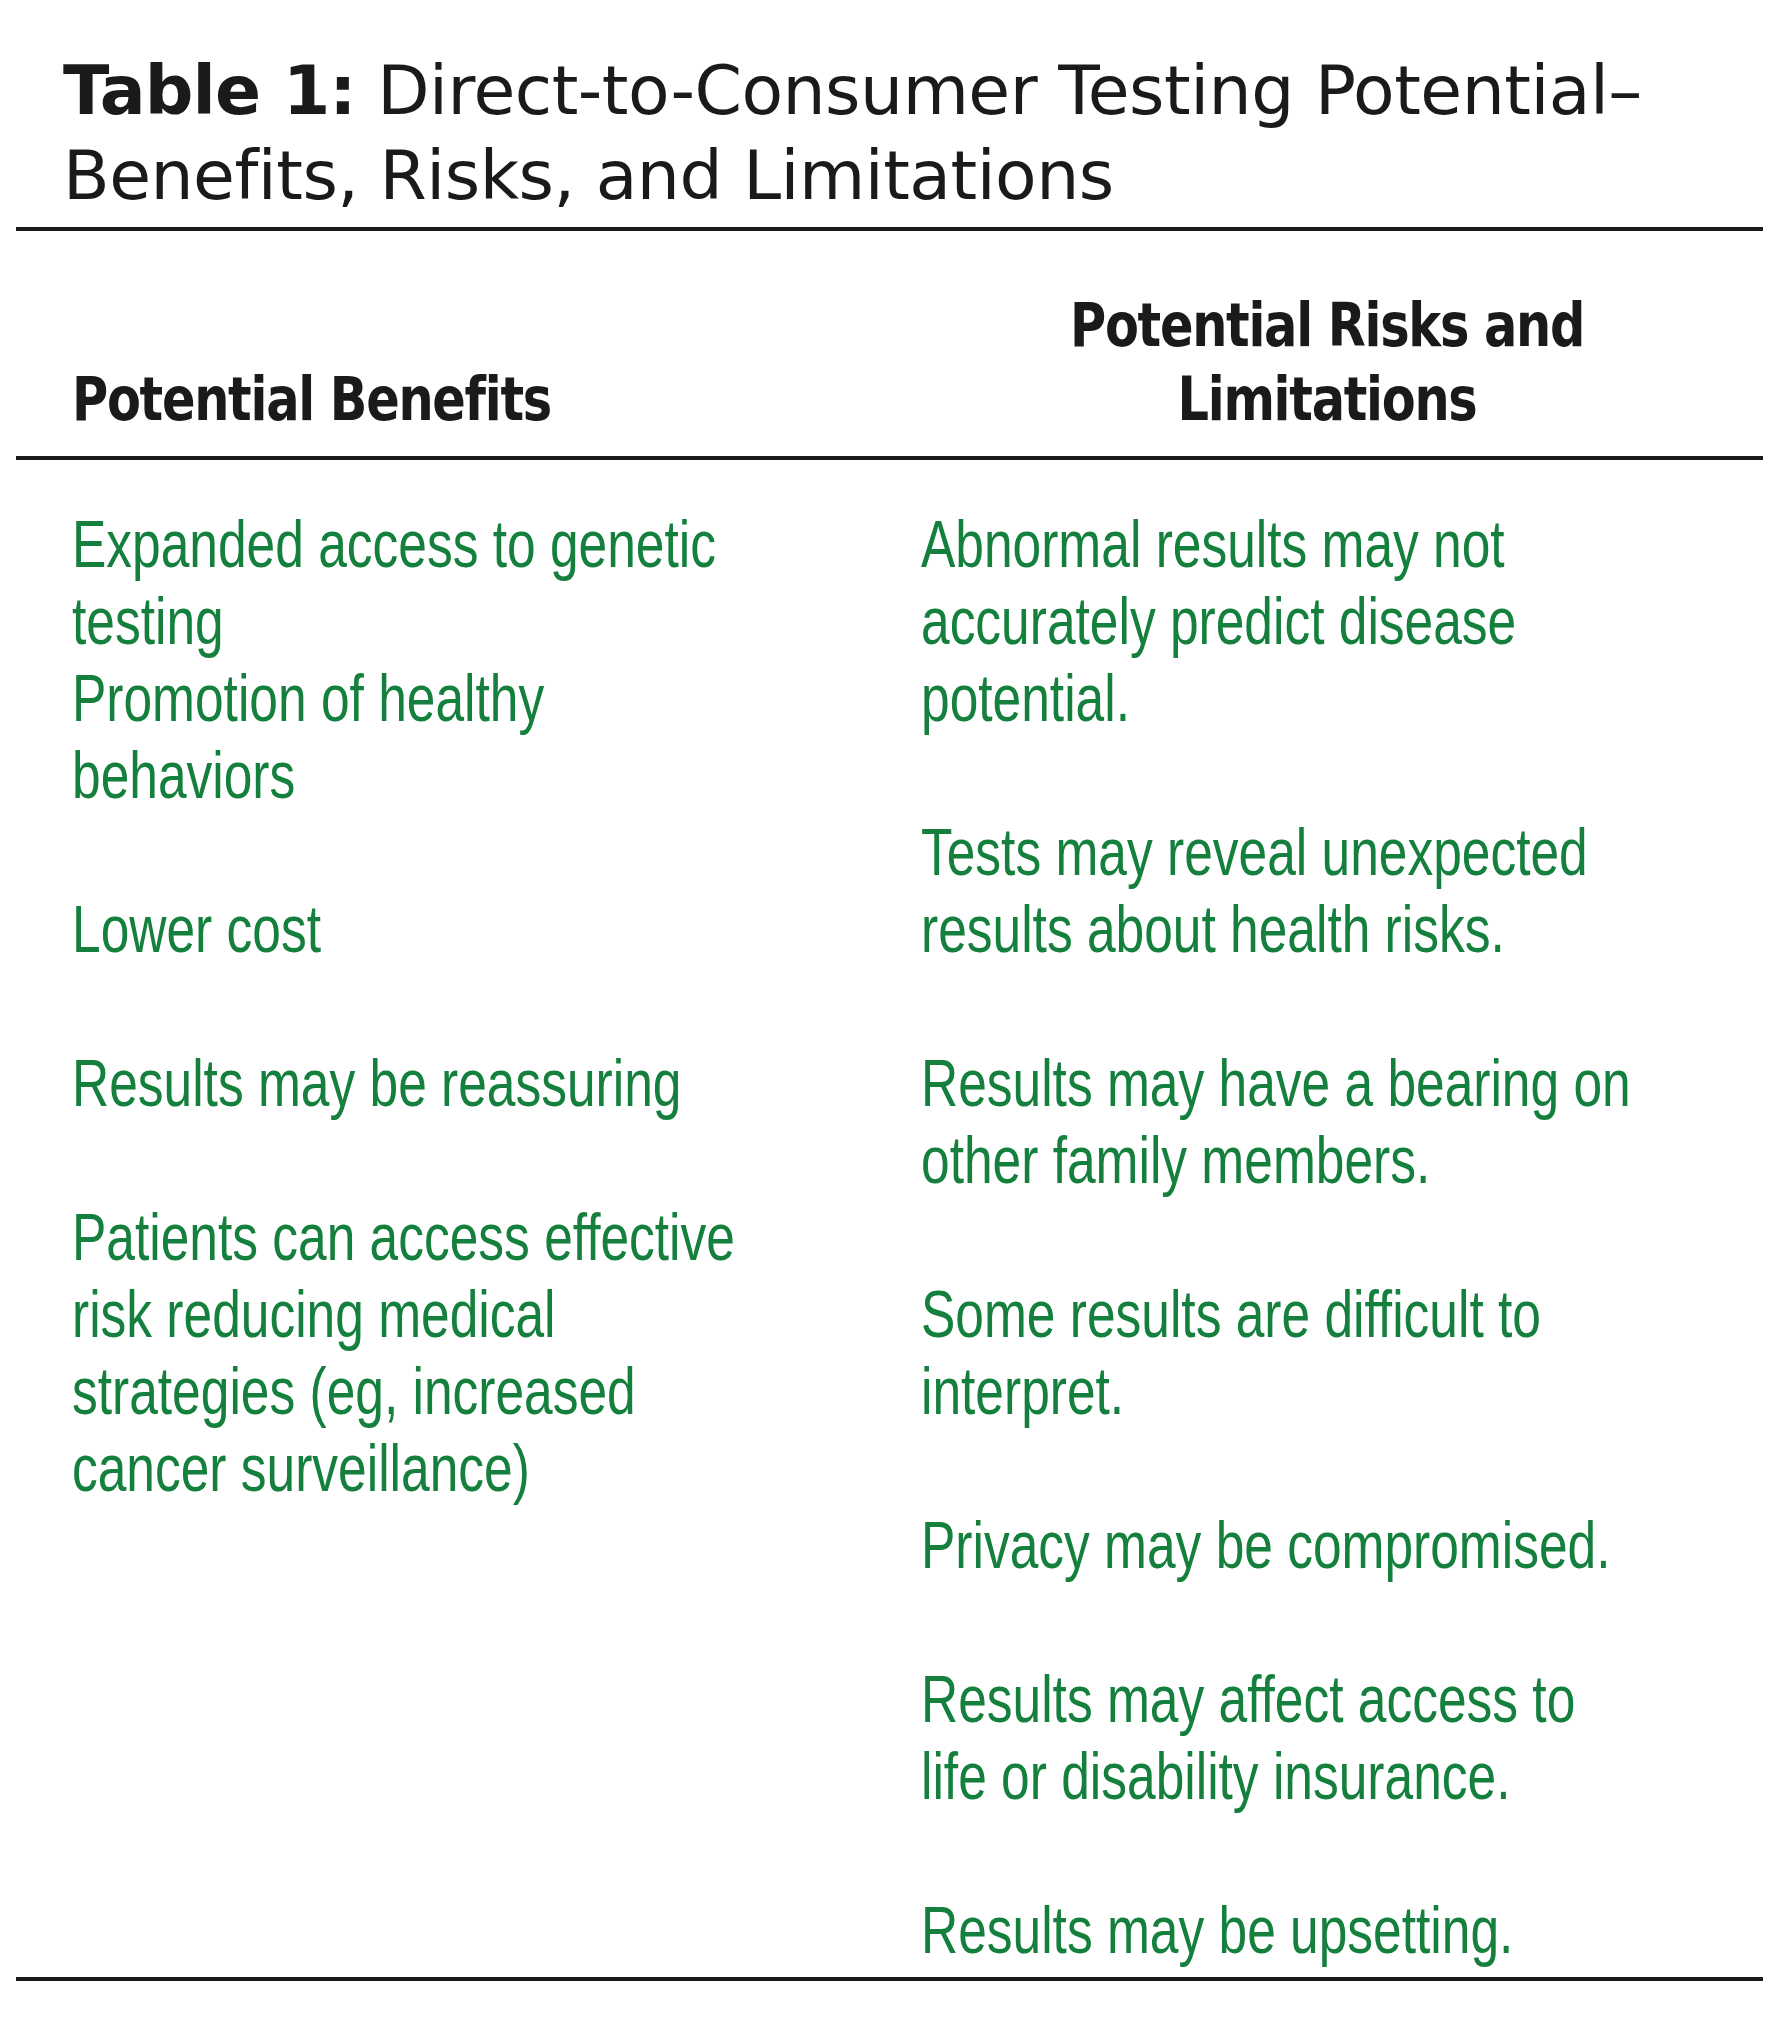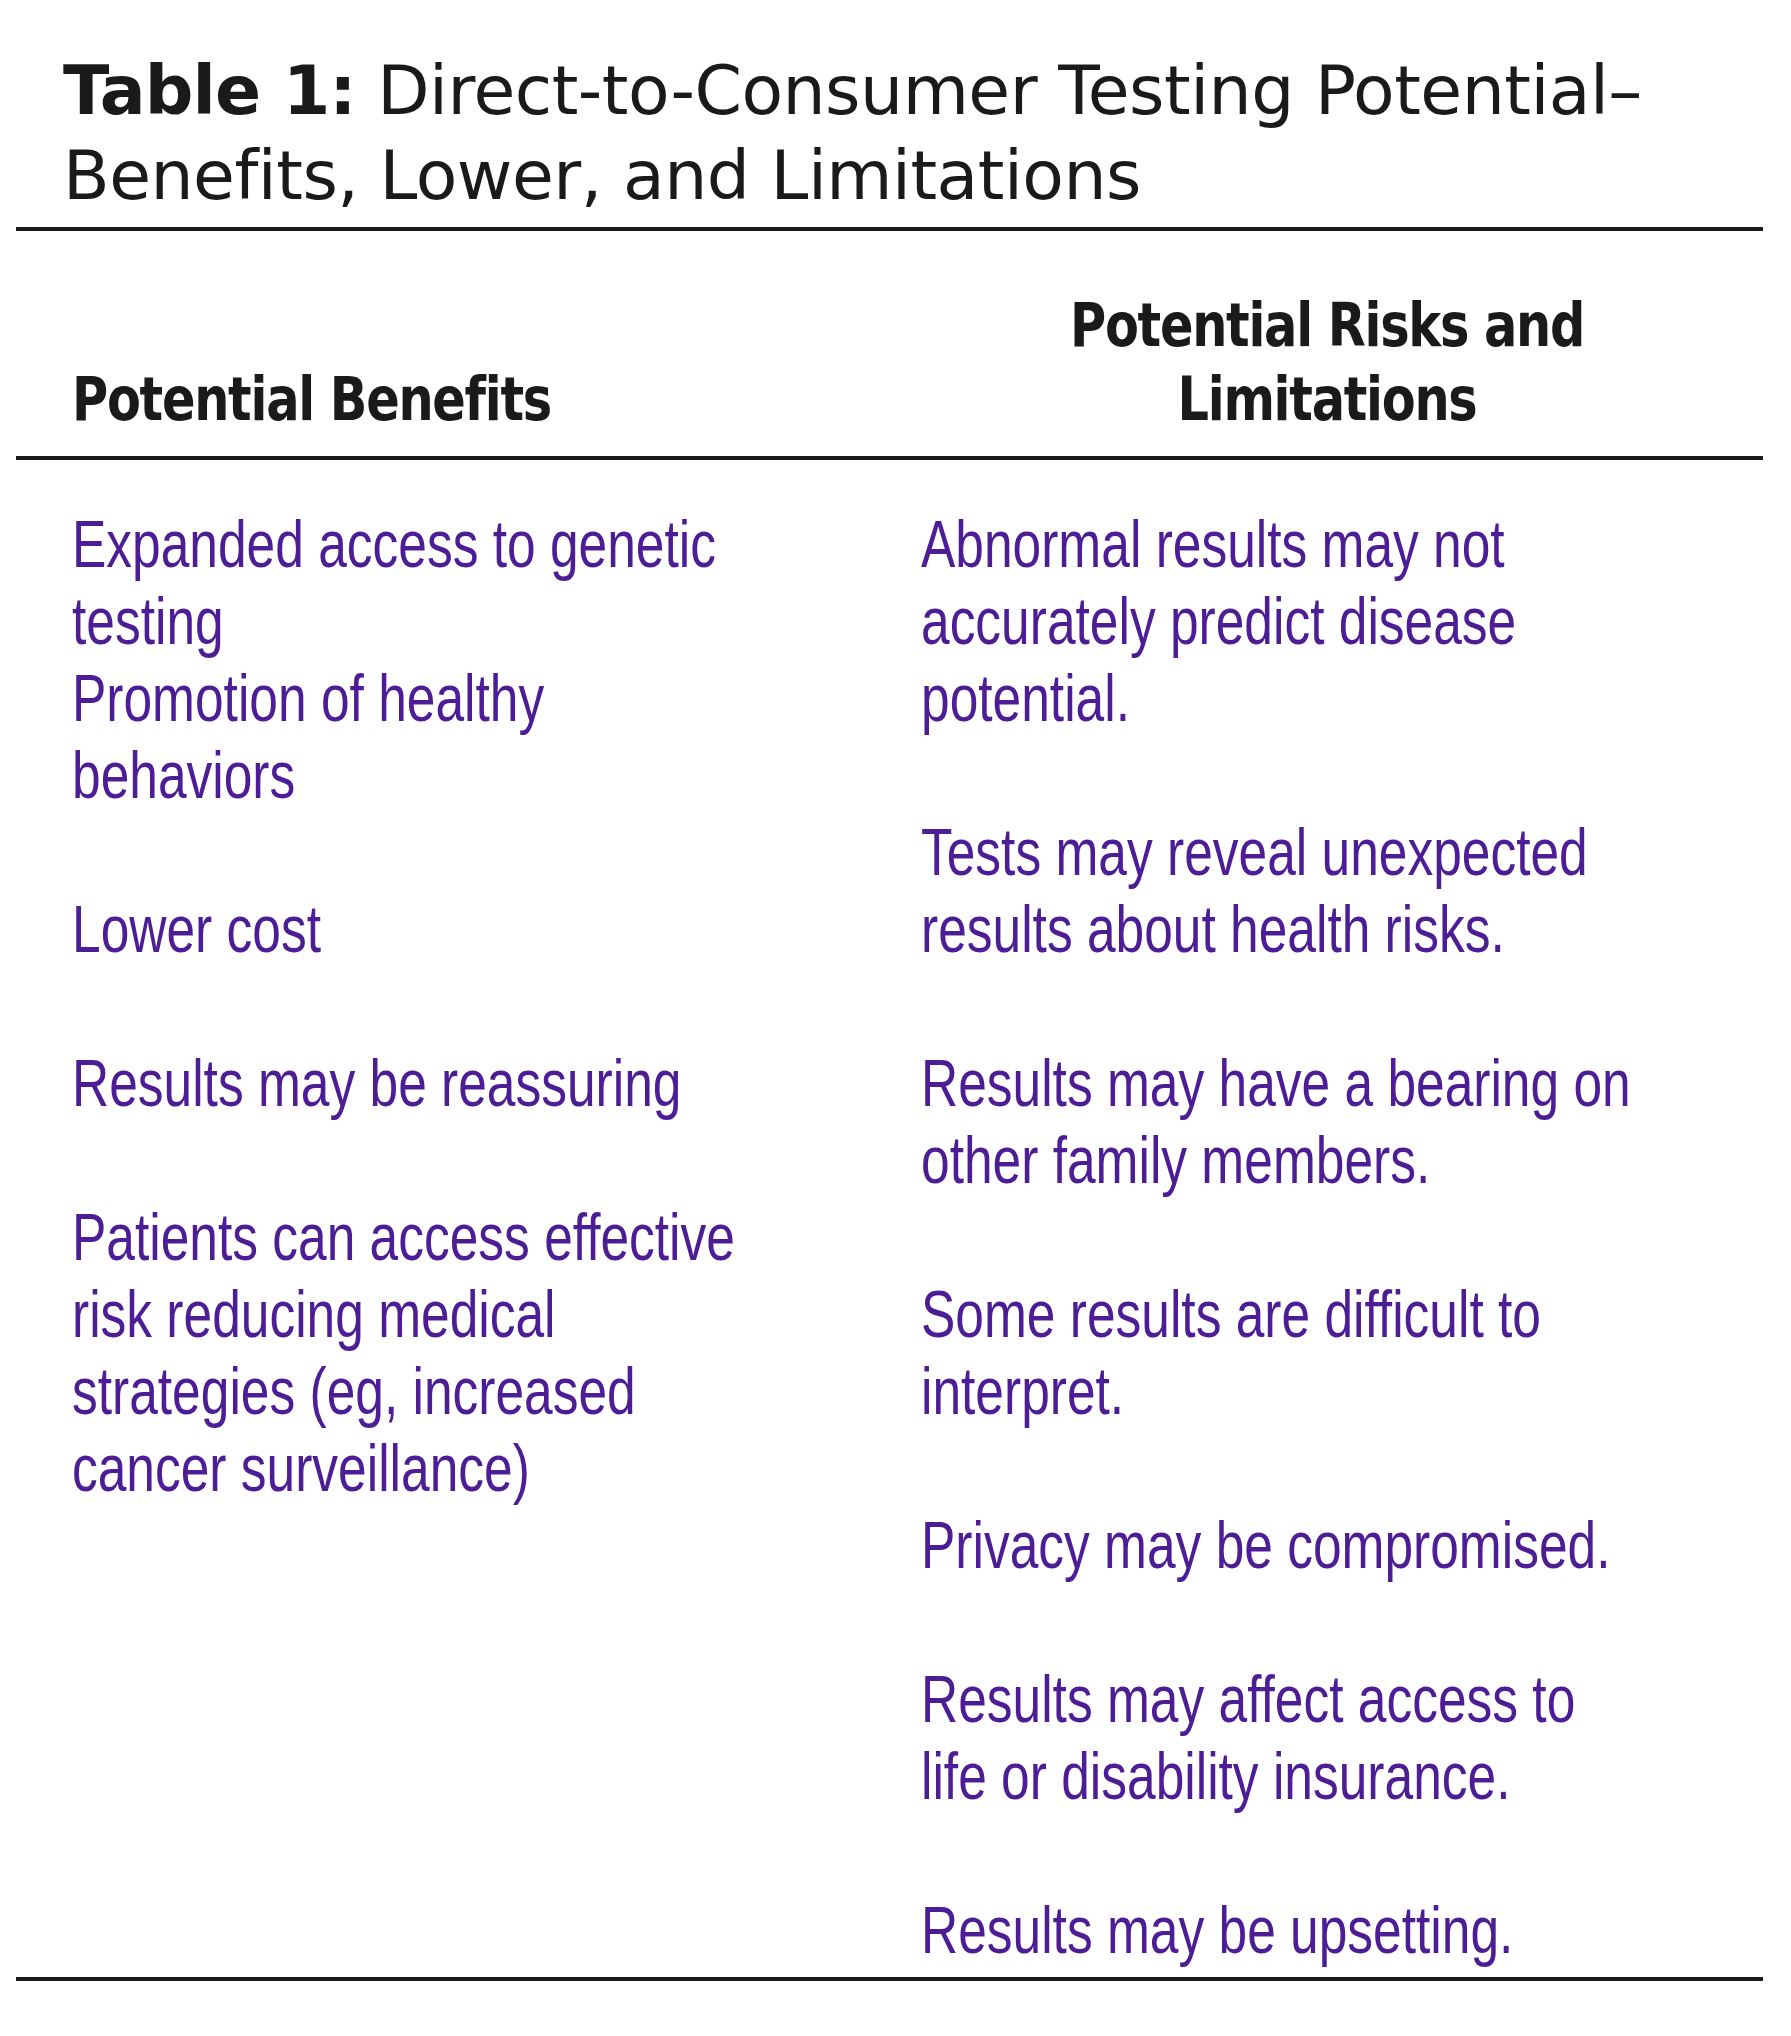--- a/index.html
+++ b/index.html
@@ -70,21 +70,21 @@
       transform: scaleX(0.9);
       transform-origin: center top;
     }
 
     .col {
       position: absolute;
       top: 506px;
       font-family: "Liberation Sans Narrow", "Liberation Sans", sans-serif;
       font-size: 66px;
       line-height: 77px;
-      color: #4c1d95;
+      color: #15803d;
     }
     .col.left { left: 72px; width: 831px; }
     .col.right { left: 921px; width: 831px; }
 
     .cell {
       transform: scaleX(0.78);
       transform-origin: left top;
       width: 1061px;
     }
     .col.left .cell { width: 923px; }
@@ -92,21 +92,21 @@
       display: block;
       white-space: nowrap;
     }
   </style>
 </head>
 <body>
 
 <div class="title">
   <span class="label">Table 1:</span>
   <span class="text">Direct-to-Consumer Testing Potential–</span><br>
-  <span class="text">Benefits, Lower, and Limitations</span>
+  <span class="text">Benefits, Risks, and Limitations</span>
 </div>
 
 <div class="rule top"></div>
 
 <div class="col-head left">
   <span>Potential Benefits</span>
 </div>
 <div class="col-head right">
   <span>Potential Risks and</span><br>
   <span>Limitations</span>

